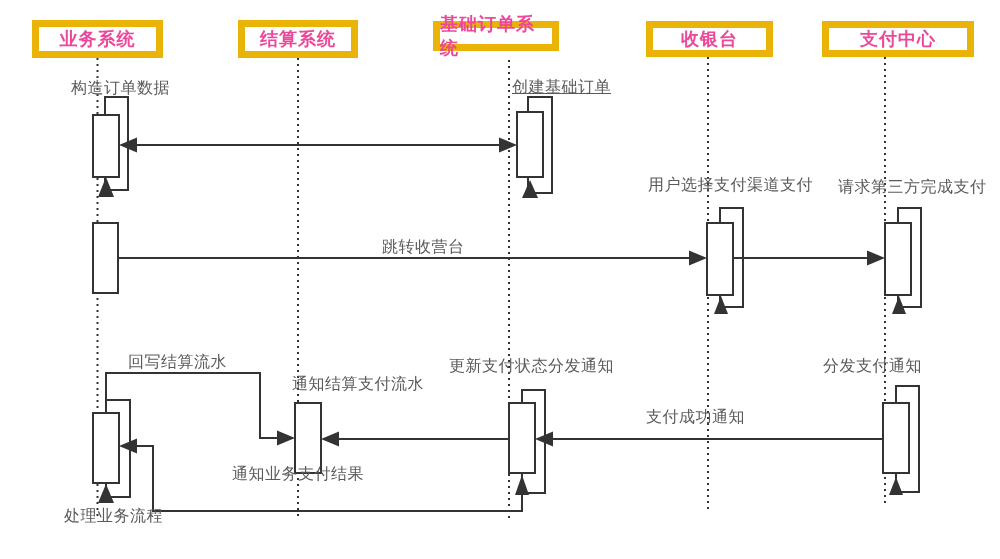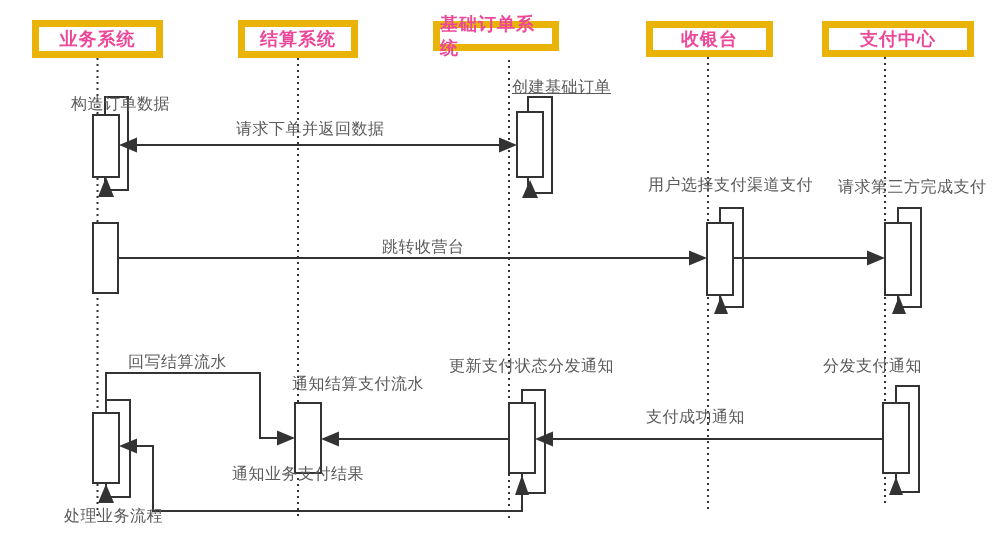--- a/index.html
+++ b/index.html
@@ -94,22 +94,21 @@
       <polygon class="head" points="119,446 137,438.5 137,453.5"></polygon>
     </g>
   </svg>
 
   <div class="actor-box" style="left:32px;top:20px;width:131px;height:38px;">业务系统</div>
   <div class="actor-box" style="left:238px;top:20px;width:120px;height:38px;">结算系统</div>
   <div class="actor-box" style="left:433px;top:21px;width:126px;height:30px;">基础订单系统</div>
   <div class="actor-box" style="left:646px;top:21px;width:127px;height:36px;">收银台</div>
   <div class="actor-box" style="left:822px;top:21px;width:152px;height:36px;">支付中心</div>
 
-  <div class="msg-label" style="left:71px;top:94px;">构造订单数据</div>
-  <div class="msg-label" style="left:236px;top:119px;">请求下单并返回数据</div>
+  <div class="msg-label" style="left:71px;top:78px;">构造订单数据</div>
   <div class="msg-label" style="left:512px;top:77px;text-decoration:underline;">创建基础订单</div>
   <div class="msg-label" style="left:382px;top:237px;">跳转收营台</div>
   <div class="msg-label" style="left:648px;top:175px;">用户选择支付渠道支付</div>
   <div class="msg-label" style="left:838px;top:177px;">请求第三方完成支付</div>
   <div class="msg-label" style="left:823px;top:356px;">分发支付通知</div>
   <div class="msg-label" style="left:646px;top:407px;">支付成功通知</div>
   <div class="msg-label" style="left:292px;top:374px;">通知结算支付流水</div>
   <div class="msg-label" style="left:449px;top:356px;">更新支付状态分发通知</div>
   <div class="msg-label" style="left:128px;top:352px;">回写结算流水</div>
   <div class="msg-label" style="left:232px;top:464px;">通知业务支付结果</div>

